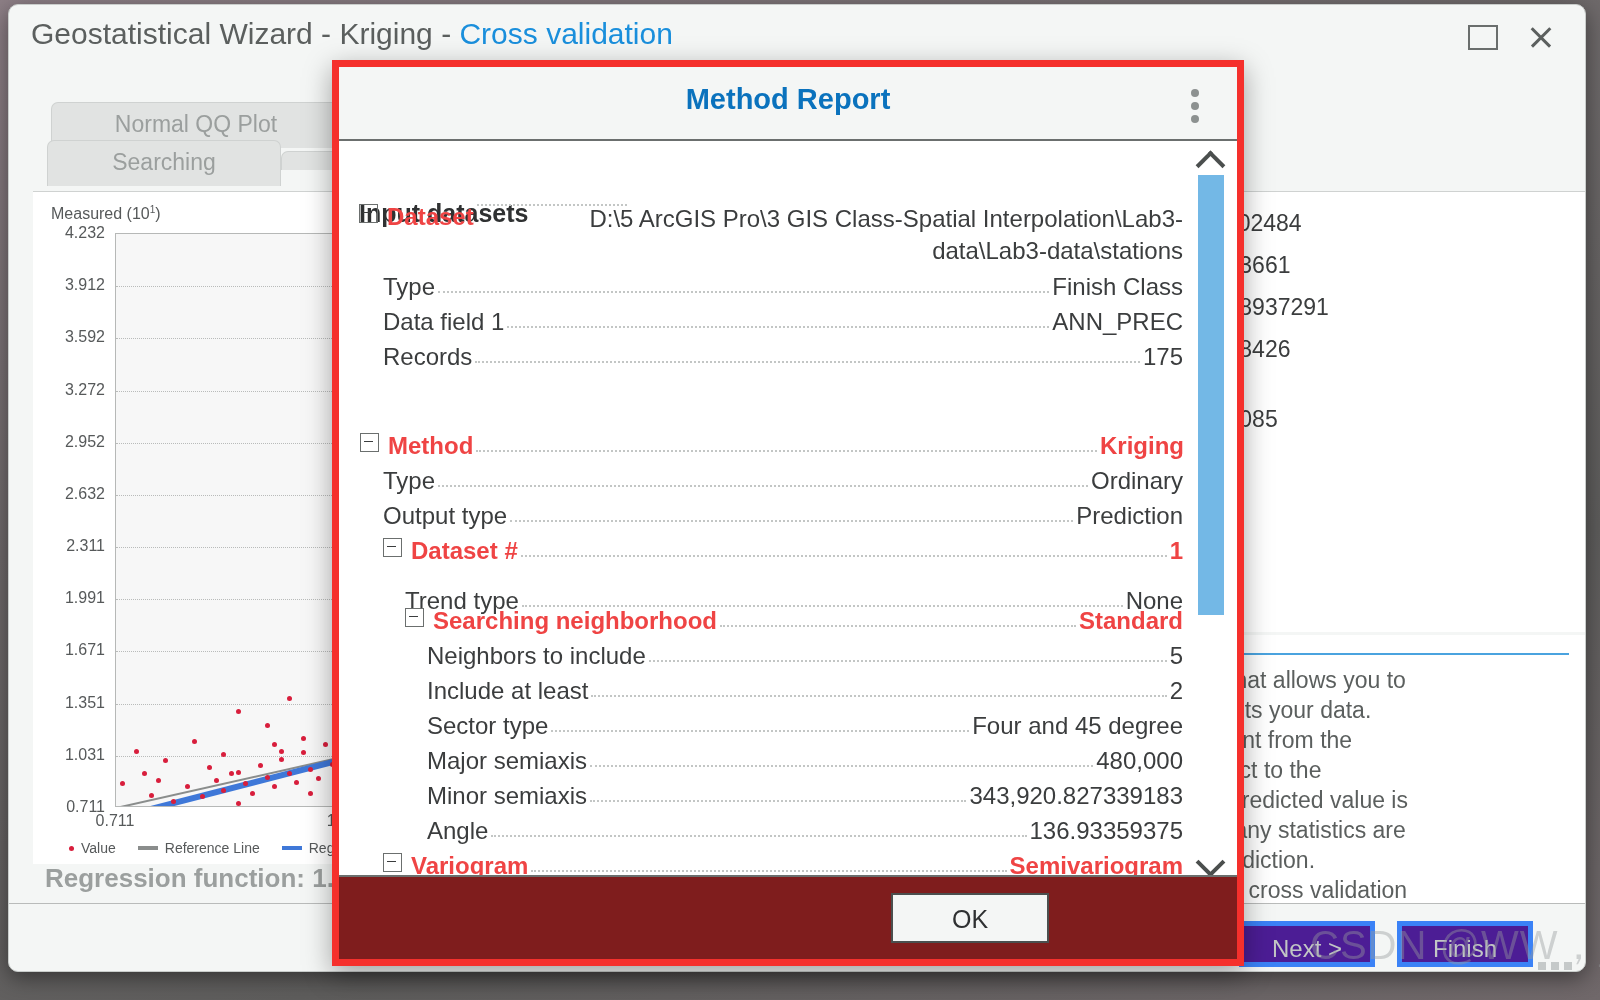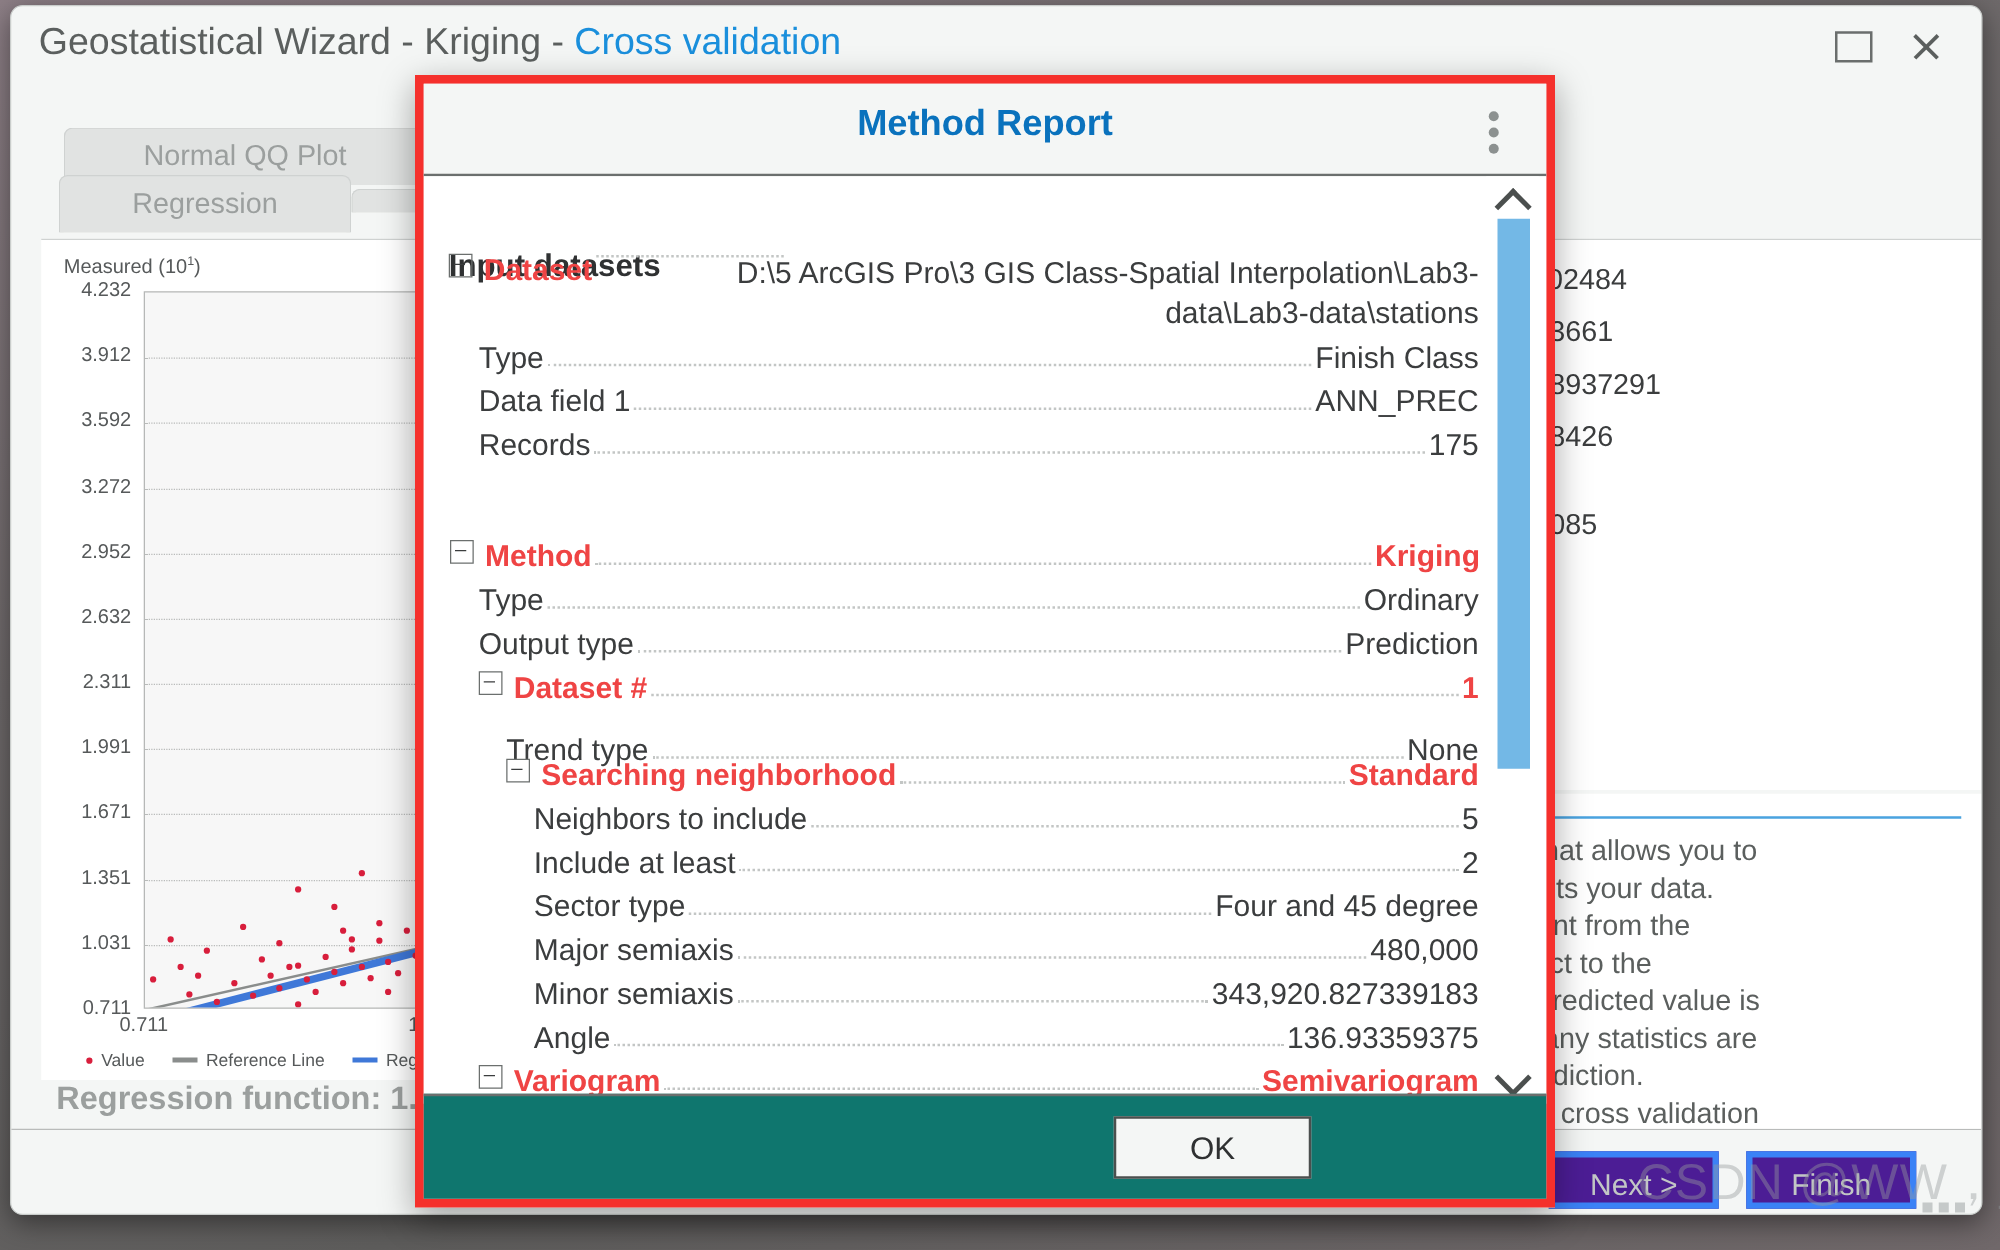--- a/index.html
+++ b/index.html
@@ -265,21 +265,21 @@
     border-top: 4px solid #4b4f4e; }
   .sb-arrow.up .chev { transform: rotate(45deg) translate(2px,2px); }
   .sb-arrow.down .chev { transform: rotate(-135deg) translate(0px,0px); }
   .sb-thumb {
     position: absolute; left: 9px; top: 34px;
     width: 26px; height: 440px; background: #73b8e6;
   }
 
   .dlg-footer {
     position: absolute; left: 0; right: 0; bottom: 0; height: 82px;
-    background: #0f766e;
+    background: #7f1d1d;
     border-top: 2px solid #6b6f6e;
   }
   .dlg-btn {
     position: absolute; top: 16px;
     width: 158px; height: 50px; line-height: 48px;
     text-align: center; font-size: 25px; color: #2f3132;
     background: #f4f6f5; box-sizing: border-box;
   }
   .dlg-btn.ok { left: 552px; border: 2px solid #4b4f4e; }
   .dlg-btn.cancel { left: 732px; border: 2px solid #0a72bd; }
@@ -299,21 +299,21 @@
       </div>
       <div class="win-btn close">
         <div class="close-glyph"></div>
       </div>
     </div>
 
     <div class="tabs-row-1">
       <div class="tab qq">Normal QQ Plot</div>
     </div>
     <div class="tabs-row-2">
-      <div class="tab pred">Regression</div><div class="tab blank"></div>
+      <div class="tab pred">Searching</div><div class="tab blank"></div>
     </div>
 
     <div class="chart-panel">
       <div class="chart-ylabel">Measured (10<sup>1</sup>)</div>
       <div class="plot-area" id="plot-area">
           <div class="gridline-h" style="top: 52.167px;"></div>
           <div class="gridline-h" style="top: 104.334px;"></div>
           <div class="gridline-h" style="top: 156.501px;"></div>
           <div class="gridline-h" style="top: 208.668px;"></div>
           <div class="gridline-h" style="top: 260.835px;"></div>

